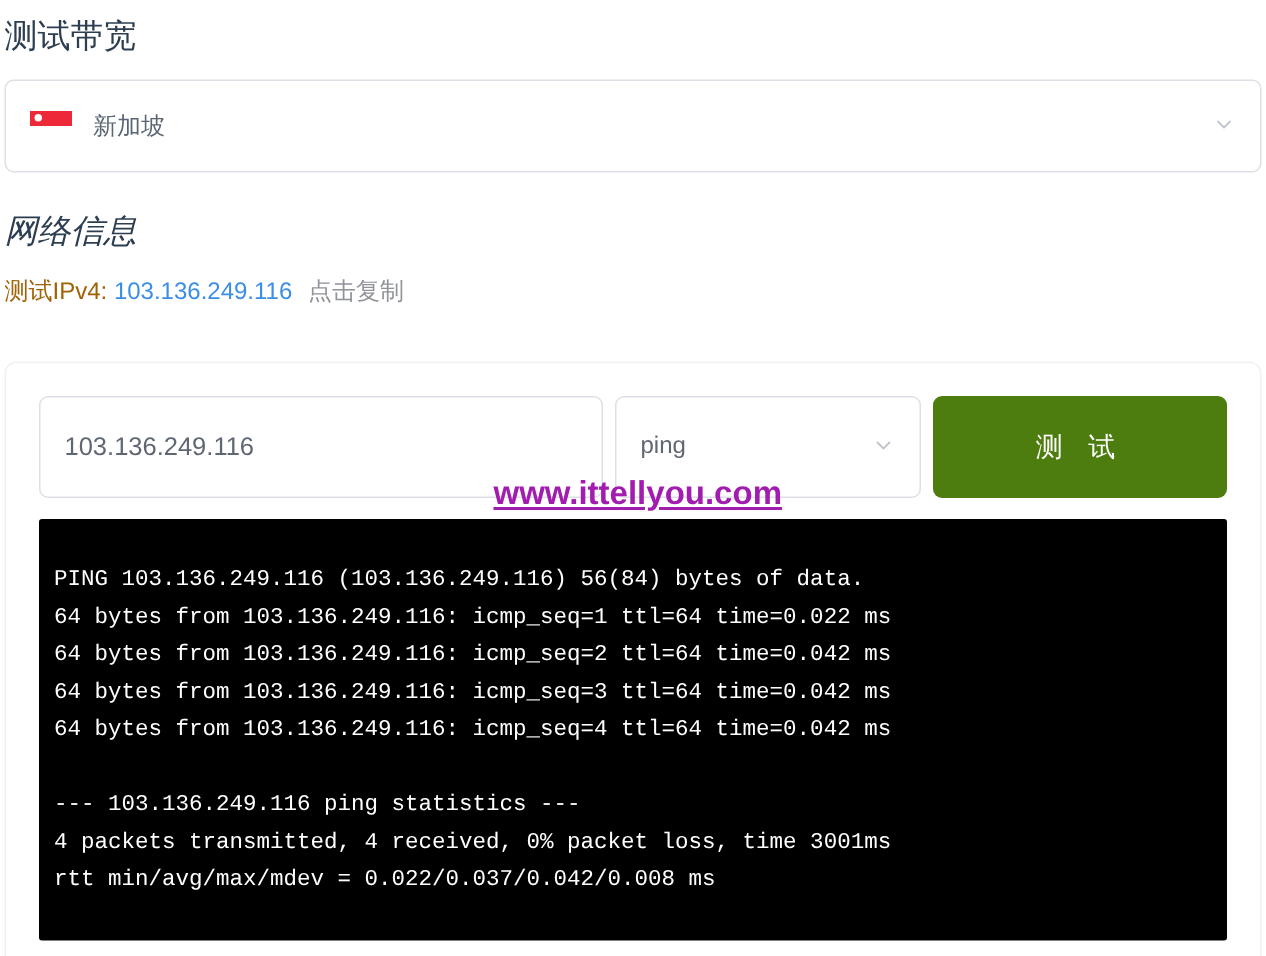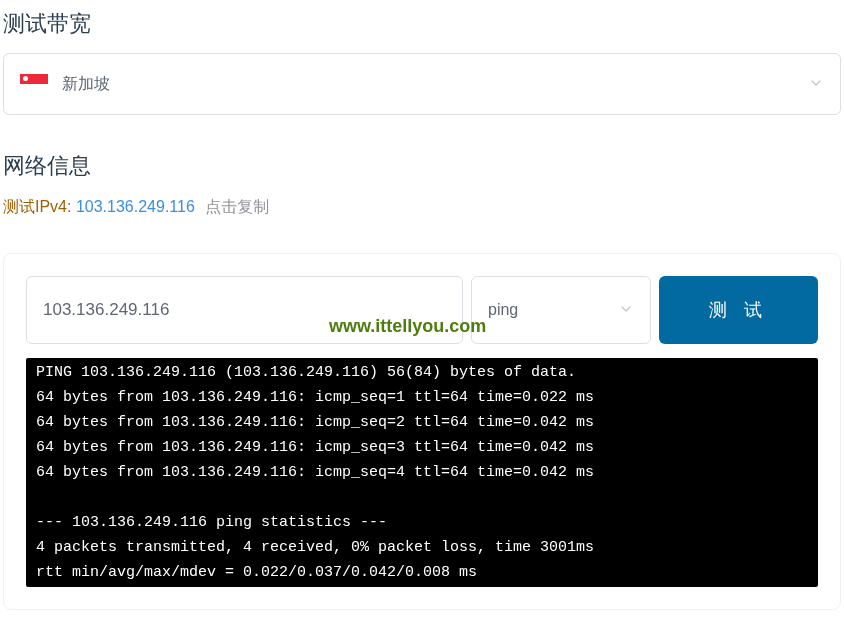--- a/index.html
+++ b/index.html
@@ -15,21 +15,22 @@
       padding: 3px;
     }
     .section-title {
       font-size: 22px;
       font-weight: 400;
       color: #2c3e50;
       margin-top: 6px;
       margin-bottom: 14px;
     }
     .section-title.network {
-      margin-top: 36px;
+      margin-top: 24px;
+      font-style: italic;
     }
     .server-select {
       border: 1px solid #dcdfe6;
       border-radius: 6px;
       height: 62px;
       display: flex;
       align-items: center;
       padding: 0 16px;
       cursor: pointer;
       position: relative;
@@ -105,65 +106,66 @@
       height: 68px;
       border: 1px solid #dcdfe6;
       border-radius: 6px;
       padding: 0 16px;
       font-size: 17px;
       color: #5f6773;
       outline: none;
       font-family: inherit;
     }
     .method-select {
-      width: 180px;
+      width: 204px;
       height: 68px;
       border: 1px solid #dcdfe6;
       border-radius: 6px;
       display: flex;
       align-items: center;
       padding: 0 16px;
       position: relative;
       cursor: pointer;
       color: #5f6773;
       font-size: 16px;
     }
     .test-button {
-      width: 159px;
+      width: 196px;
       height: 68px;
-      background: #0369a1;
+      background: #4d7c0f;
       border: none;
       border-radius: 6px;
       color: #ffffff;
       font-size: 18px;
       cursor: pointer;
       letter-spacing: 6px;
       font-family: inherit;
     }
     .terminal {
       background: #000000;
       color: #ffffff;
       font-family: "Consolas", "Monaco", "Courier New", monospace;
       font-size: 15px;
-      padding: 2px 10px;
+      padding: 28px 10px;
       border-radius: 2px;
       line-height: 25px;
       white-space: pre;
       overflow-x: auto;
     }
     .watermark {
       position: absolute;
       left: 326px;
       top: 307px;
-      color: #4d7c0f;
+      color: #a21caf;
       font-weight: bold;
-      font-size: 18px;
+      font-size: 22px;
       font-family: Arial, sans-serif;
       pointer-events: none;
       z-index: 10;
+      text-decoration: underline;
     }
     .wrapper {
       position: relative;
     }
   </style>
 </head>
 <body>
 
 <div class="wrapper">
 

